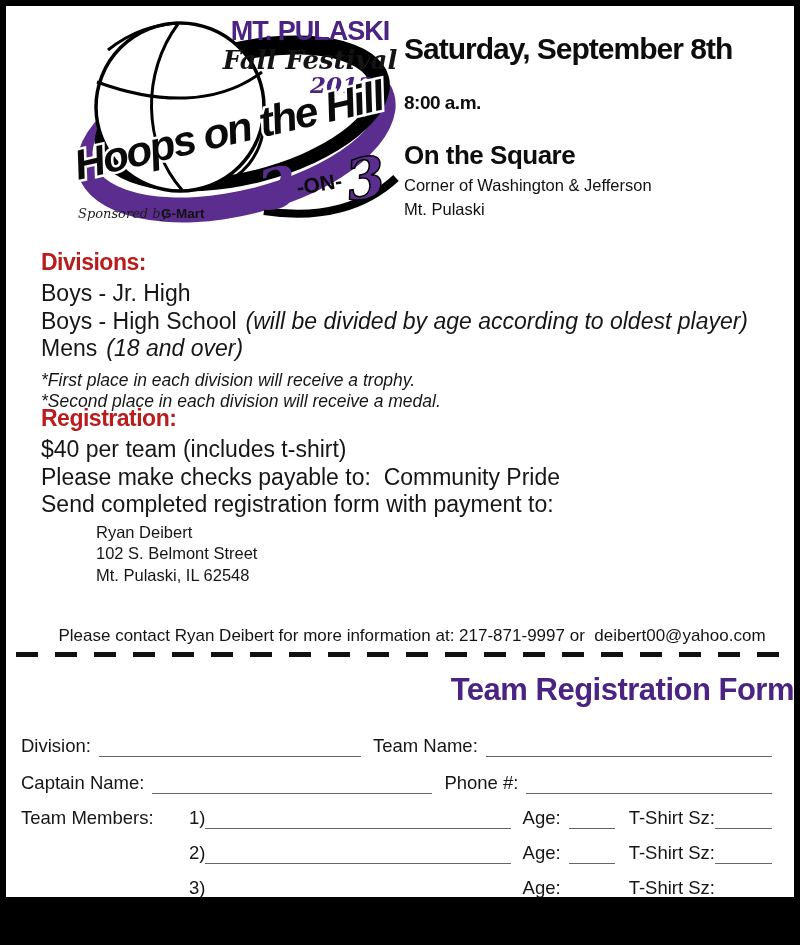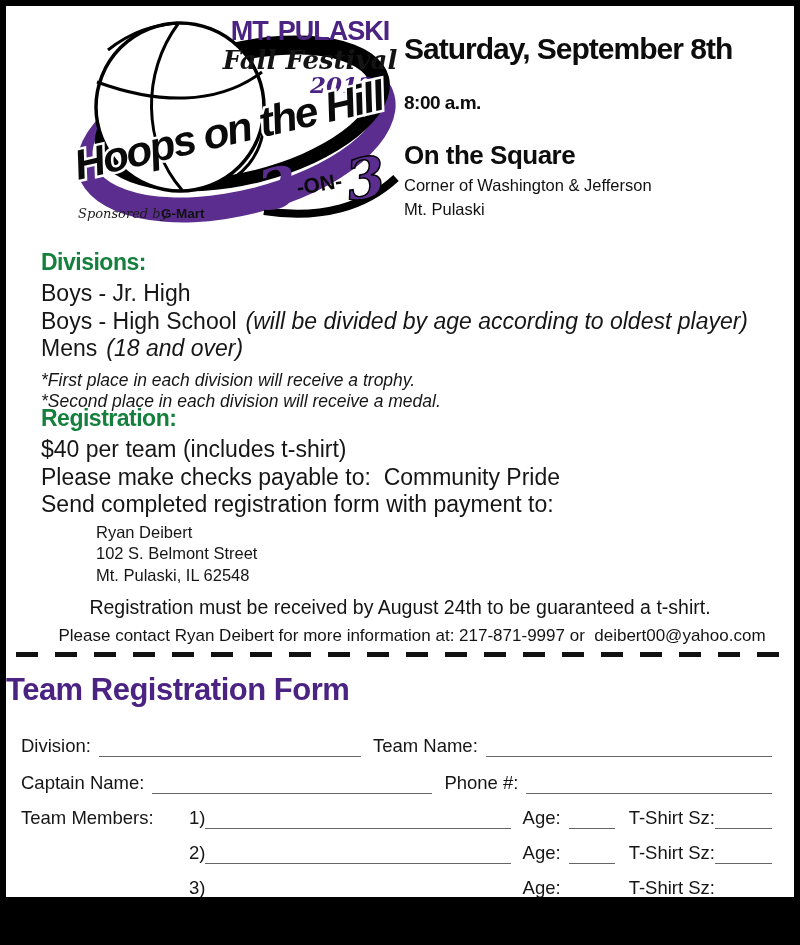--- a/index.html
+++ b/index.html
@@ -11,33 +11,33 @@
   
   .logo{position:absolute;left:26px;top:4px;}
   
   .event{position:absolute;left:398px;top:26px;width:392px;text-align:left;}
   .event .date{font-size:30px;font-weight:900;letter-spacing:-1px;color:#0d0d0d;}
   .event .time{font-size:19px;font-weight:900;letter-spacing:-0.5px;margin-top:26px;color:#0d0d0d;}
   .event .loc{font-size:26px;font-weight:900;letter-spacing:-0.5px;margin-top:26px;color:#0d0d0d;}
   .event .addr{font-size:16.5px;line-height:20px;margin-top:4px;color:#111;}
   
   .section{position:absolute;left:35px;width:720px;}
-  .sec-hdg{font-size:23px;font-weight:900;letter-spacing:-0.5px;color:#15803d;margin:0 0 4px 0;}
+  .sec-hdg{font-size:23px;font-weight:900;letter-spacing:-0.5px;color:#b91c1c;margin:0 0 4px 0;}
   .body-line{font-size:23px;line-height:27.5px;color:#161616;}
   .body-line .note{font-style:italic;margin-left:9px;}
   .footnotes{margin-top:7px;}
   .footnote{font-size:17.5px;line-height:21.5px;font-style:italic;color:#161616;}
   .address{margin:3px 0 0 55px;}
   .addr-line{font-size:16.5px;line-height:21.5px;color:#161616;}
   .deadline{position:absolute;left:0;top:590px;width:100%;text-align:center;font-size:19.5px;color:#141414;}
   .contact{position:absolute;left:12px;top:620px;width:100%;text-align:center;font-size:17px;color:#141414;}
   .dash-sep{position:absolute;left:10px;right:8px;top:646px;height:5px;
     background:repeating-linear-gradient(90deg,#111 0,#111 22px,transparent 22px,transparent 39px);}
   
-  .form-title{position:absolute;left:0;top:666px;width:100%;text-align:left;
+  .form-title{position:absolute;left:0;top:666px;width:100%;text-align:right;
     font-size:31px;font-weight:900;letter-spacing:-0.5px;color:#4b2383;}
   .frow{position:absolute;left:15px;right:22px;display:flex;align-items:flex-end;height:24px;
     font-size:18.5px;color:#161616;}
   .frow .lbl{white-space:nowrap;}
   .uline{border-bottom:1.8px solid #666;height:19px;box-sizing:border-box;}
   .r1{top:727px;} .r2{top:764px;} .r3{top:799px;} .r4{top:834px;} .r5{top:869px;} .r6{top:904px;}
   .u-div{width:262px;margin-left:8px;}
   .u-team{flex:1;margin-left:8px;}
   .lbl-mid{margin-left:12px;}
   .u-capt{width:280px;margin-left:8px;}
@@ -112,21 +112,20 @@
     <div class="body-line">$40 per team (includes t-shirt)</div>
     <div class="body-line">Please make checks payable to:&nbsp; Community Pride</div>
     <div class="body-line">Send completed registration form with payment to:</div>
     <div class="address">
       <div class="addr-line">Ryan Deibert</div>
       <div class="addr-line">102 S. Belmont Street</div>
       <div class="addr-line">Mt. Pulaski, IL 62548</div>
     </div>
   </div>
 
-  <div class="deadline">Registration must be received by August 24th to be guaranteed a t-shirt.</div>
   <div class="contact">Please contact Ryan Deibert for more information at: 217-871-9997 or&nbsp; deibert00@yahoo.com</div>
 
   <div class="dash-sep"></div>
 
   <div class="form-title">Team Registration Form</div>
 
   <div class="frow r1">
     <span class="lbl">Division:</span>
     <span class="uline u-div"></span>
     <span class="lbl lbl-mid">Team Name:</span>

